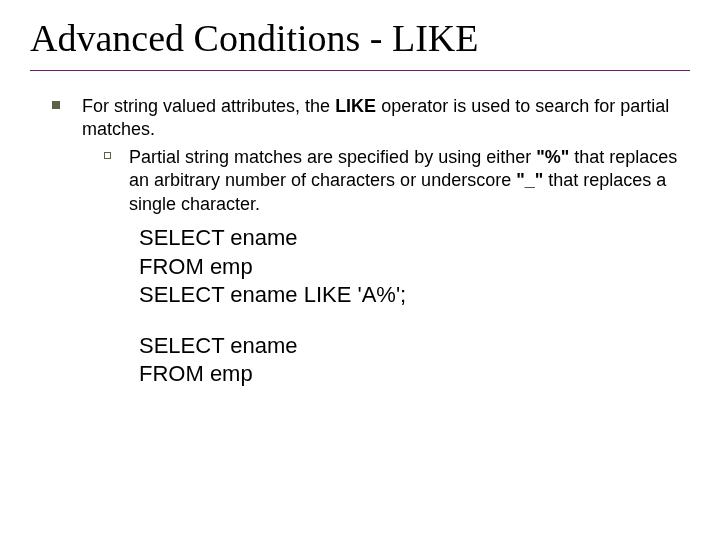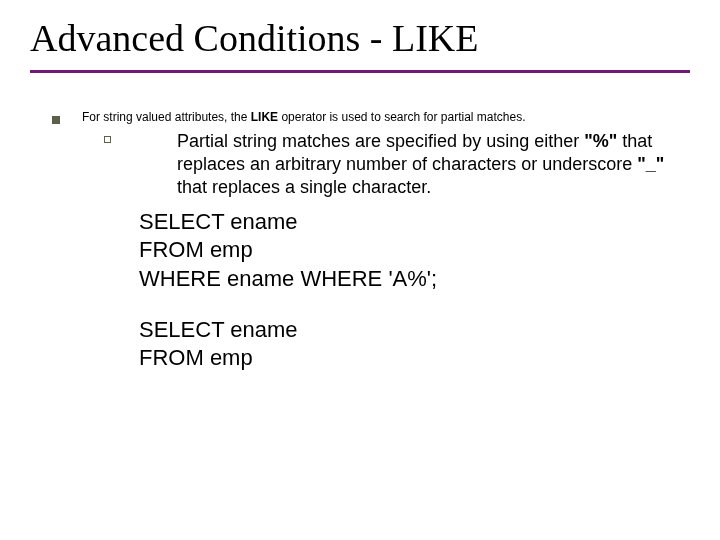--- a/index.html
+++ b/index.html
@@ -14,53 +14,52 @@
       font-family: Arial, Helvetica, sans-serif;
       padding: 16px 30px;
       position: relative;
       overflow: hidden;
     }
     .title {
       font-family: 'Times New Roman', Times, serif;
       font-size: 38px;
       font-weight: normal;
       color: #000;
-      border-bottom: 3px solid #701a75;
+      border-bottom: 1px solid #701a75;
       padding-bottom: 10px;
-      margin-bottom: 37px;
+      margin-bottom: 24px;
     }
     .content {
       padding-left: 4px;
     }
     .bullet-row {
       display: flex;
       align-items: flex-start;
       margin-bottom: 4px;
       margin-left: 18px;
     }
     .bullet-icon {
       width: 8px;
       height: 8px;
       background: #5d604a;
       flex-shrink: 0;
       margin-top: 6px;
       margin-right: 22px;
     }
     .bullet-text {
-      font-size: 12px;
+      font-size: 18px;
       color: #000;
       line-height: 1.3;
       flex: 1;
     }
     .subbullet-row {
       display: flex;
       align-items: flex-start;
       margin-left: 70px;
       margin-bottom: 4px;
-      gap: 48px;
     }
     .subbullet-icon {
       width: 7px;
       height: 7px;
       border: 1px solid #5d604a;
       flex-shrink: 0;
       margin-top: 6px;
       margin-right: 18px;
     }
     .subbullet-text {
@@ -103,20 +102,20 @@
     <div class="subbullet-icon"></div>
     <div class="subbullet-text">
       <span>Partial string matches are specified by using either </span><span class="bold">"%"</span><span> that replaces an arbitrary number of characters or underscore </span><span class="bold">"_"</span><span> that replaces a single character.</span>
     </div>
   </div>
 
   <div class="group-gap"></div>
 
   <div class="indent-line">SELECT ename</div>
   <div class="indent-line">FROM emp</div>
-  <div class="indent-line">WHERE ename WHERE 'A%';</div>
+  <div class="indent-line">SELECT ename LIKE 'A%';</div>
 
   <div class="section-gap"></div>
 
   <div class="indent-line">SELECT ename</div>
   <div class="indent-line">FROM emp</div>
 
 </div>
 
 </body></html>

